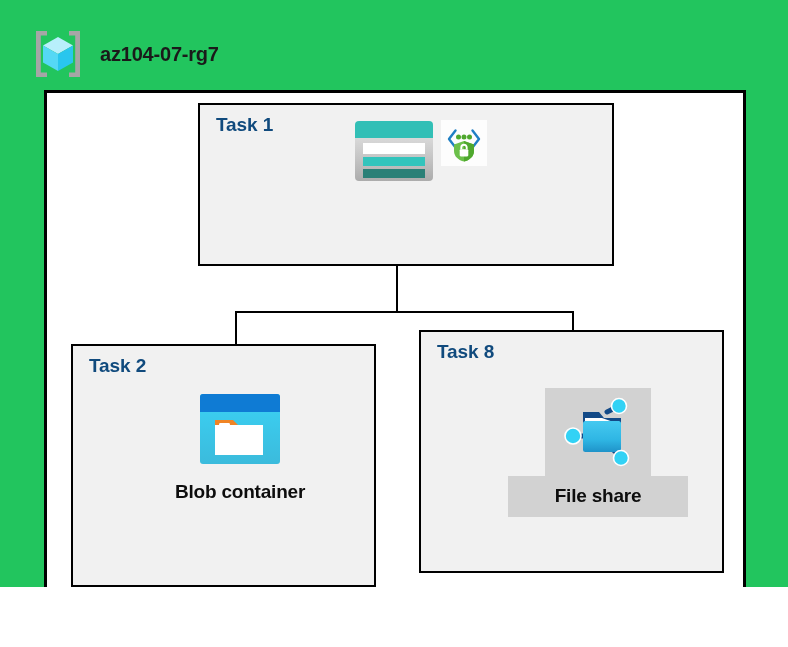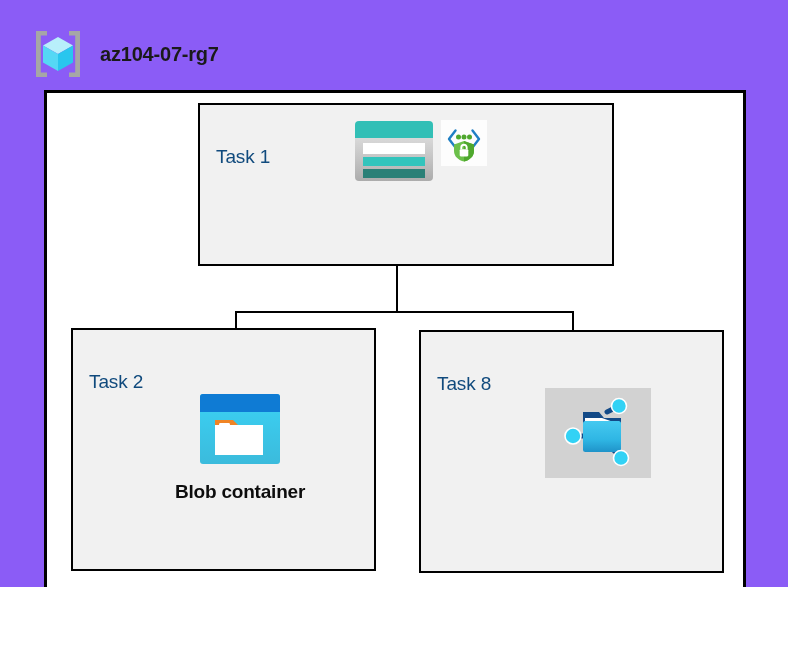--- a/index.html
+++ b/index.html
@@ -11,21 +11,21 @@
     width: 788px;
     height: 647px;
     font-family: "Liberation Sans", sans-serif;
     -webkit-font-smoothing: antialiased;
   }
   #canvas {
     position: relative;
     width: 788px;
     height: 587px;
     overflow: hidden;
-    background: #8b5cf6;
+    background: #22c55e;
   }
 
   
   .rg-header {
     position: absolute;
     left: 30px;
     top: 26px;
     display: flex;
     align-items: center;
     gap: 14px;
@@ -56,32 +56,31 @@
   }
 
   
   .task-box {
     position: absolute;
     background: #f1f1f1;
     border: 2px solid #000000;
     box-sizing: border-box;
   }
   #task-1 { left: 198px; top: 103px; width: 416px; height: 163px; }
-  #task-2 { left: 71px;  top: 328px; width: 305px; height: 243px; padding-left: 27px; }
+  #task-2 { left: 71px;  top: 344px; width: 305px; height: 243px; padding-left: 27px; }
   #task-3 { left: 419px; top: 330px; width: 305px; height: 243px; }
 
   .task-label {
     position: absolute;
     left: 16px;
     top: 9px;
     font-size: 19px;
-    font-weight: normal;
+    font-weight: bold;
     color: #104A7D;
     letter-spacing: -0.1px;
-    margin-top: 32px;
   }
 
   
   .node {
     position: absolute;
     display: flex;
     flex-direction: column;
     align-items: center;
   }
   .node-caption {
@@ -258,15 +257,18 @@
           <path d="M26 24 L43 24 L60 30 L26 30 Z" fill="#FFFFFF"></path>
 
           <rect x="24" y="27" width="38" height="31" rx="2.5" fill="url(#gFolder)"></rect>
 
           <circle cx="60" cy="12" r="7.5" fill="#32D2F5" stroke="#FFFFFF" stroke-width="1.6"></circle>
           <circle cx="14" cy="42" r="8" fill="#32D2F5" stroke="#FFFFFF" stroke-width="1.6"></circle>
           <circle cx="62" cy="64" r="7.5" fill="#32D2F5" stroke="#FFFFFF" stroke-width="1.6"></circle>
         </svg>
       </span>
     </span>
+    <span class="fs-caption-hl">
+      <span class="node-caption">File share</span>
+    </span>
   </div>
 
 </div>
 
 </body></html>

